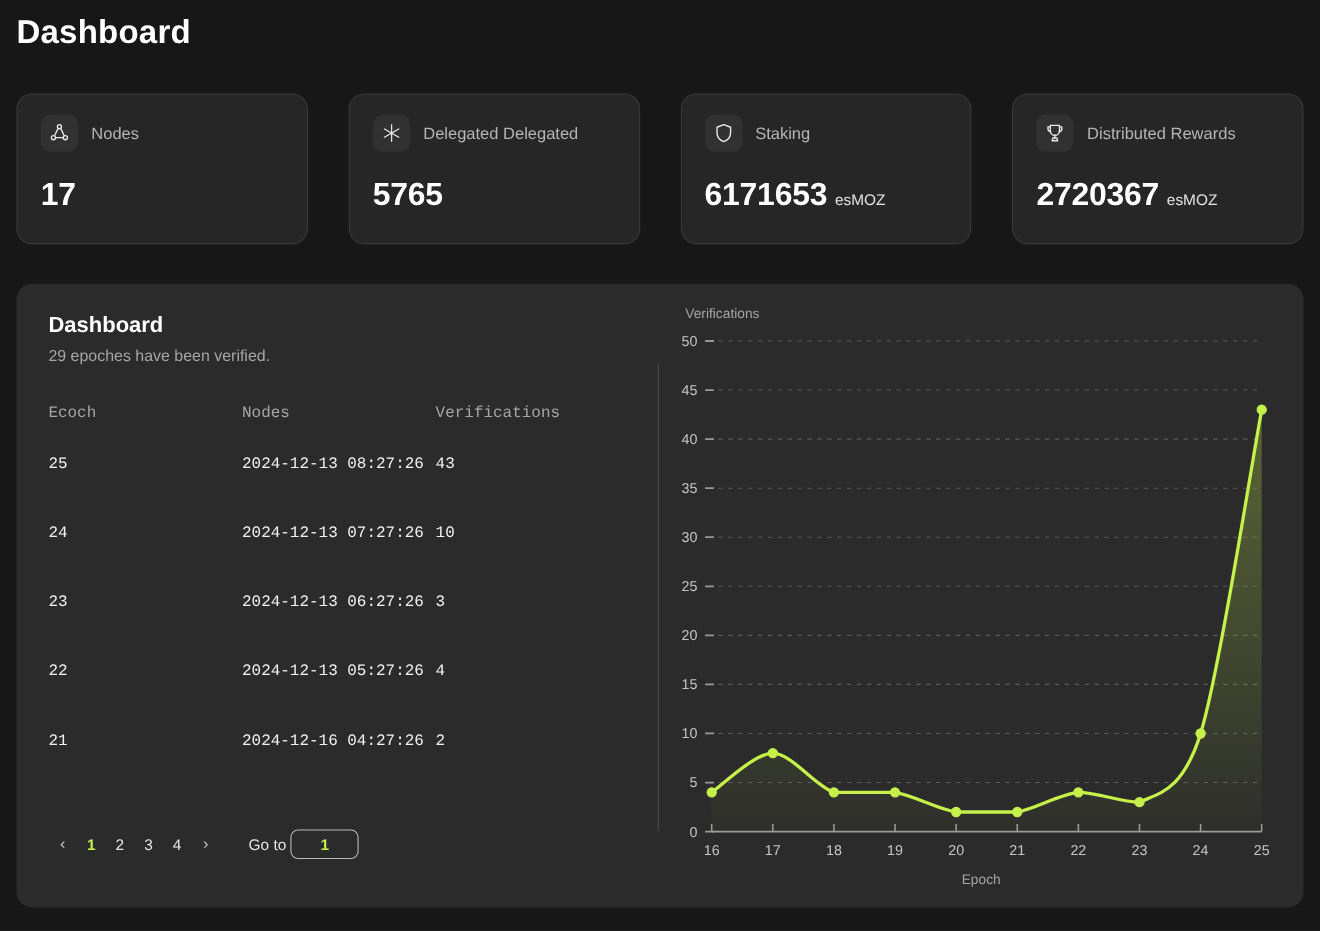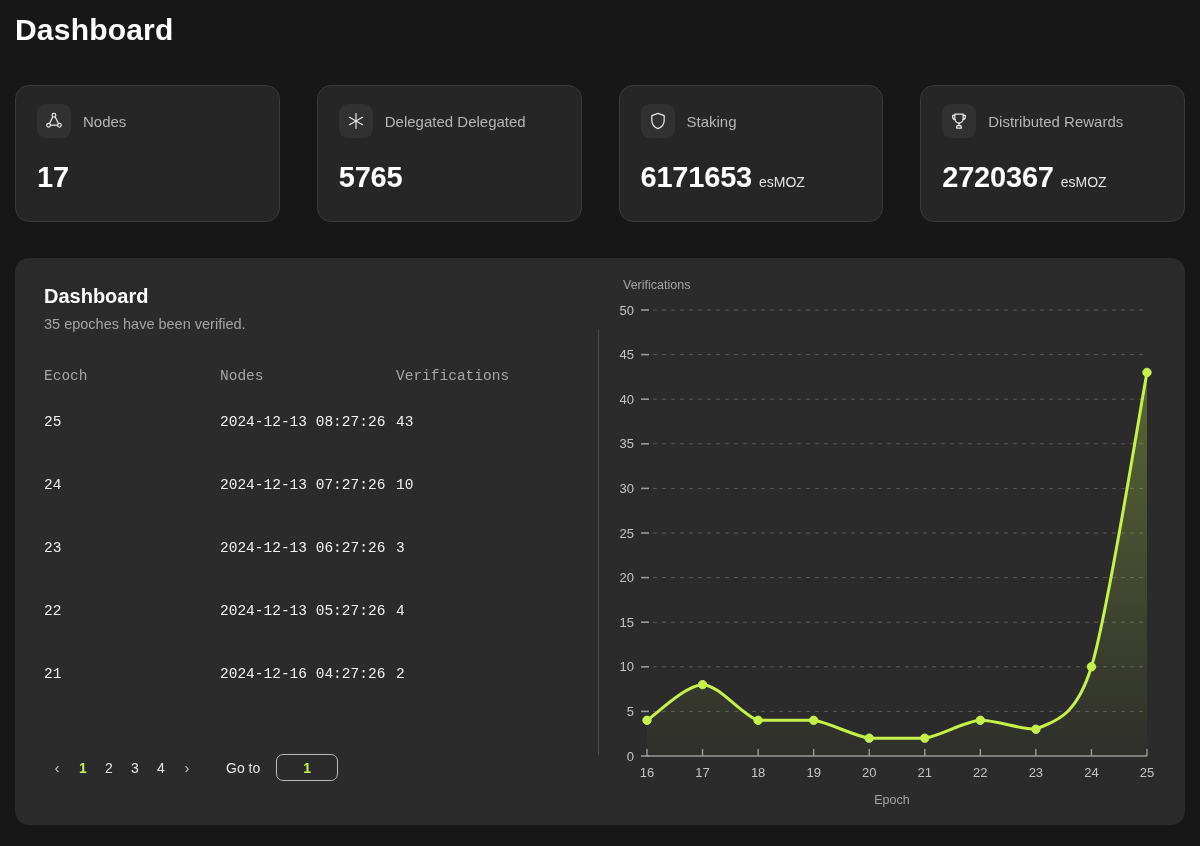--- a/index.html
+++ b/index.html
@@ -187,21 +187,21 @@
     user-select: none;
   }
 
   .pg-num.active {
     color: #c6f04a;
     font-weight: bold;
   }
 
   .pg-goto-label {
     margin-left: 26px;
-    margin-right: 16px;
+    margin-right: 4px;
     color: #e6e6e6;
     font-size: 14px;
   }
 
   .pg-goto-input {
     width: 62px;
     height: 27px;
     border: 1px solid #b9b9b9;
     border-radius: 7px;
     background: transparent;
@@ -326,21 +326,21 @@
       <span class="stat-unit">esMOZ</span>
     </div>
   </div>
 
 </div>
 
 <div class="main-panel">
 
   <div class="panel-left">
     <div class="panel-title">Dashboard</div>
-    <div class="panel-subtitle">35 epoches have been verified.</div>
+    <div class="panel-subtitle">29 epoches have been verified.</div>
 
     <table class="epoch-table">
       <thead>
         <tr>
           <th class="col-epoch">Ecoch</th>
           <th class="col-time">Nodes</th>
           <th class="col-ver">Verifications</th>
         </tr>
       </thead>
       <tbody>

